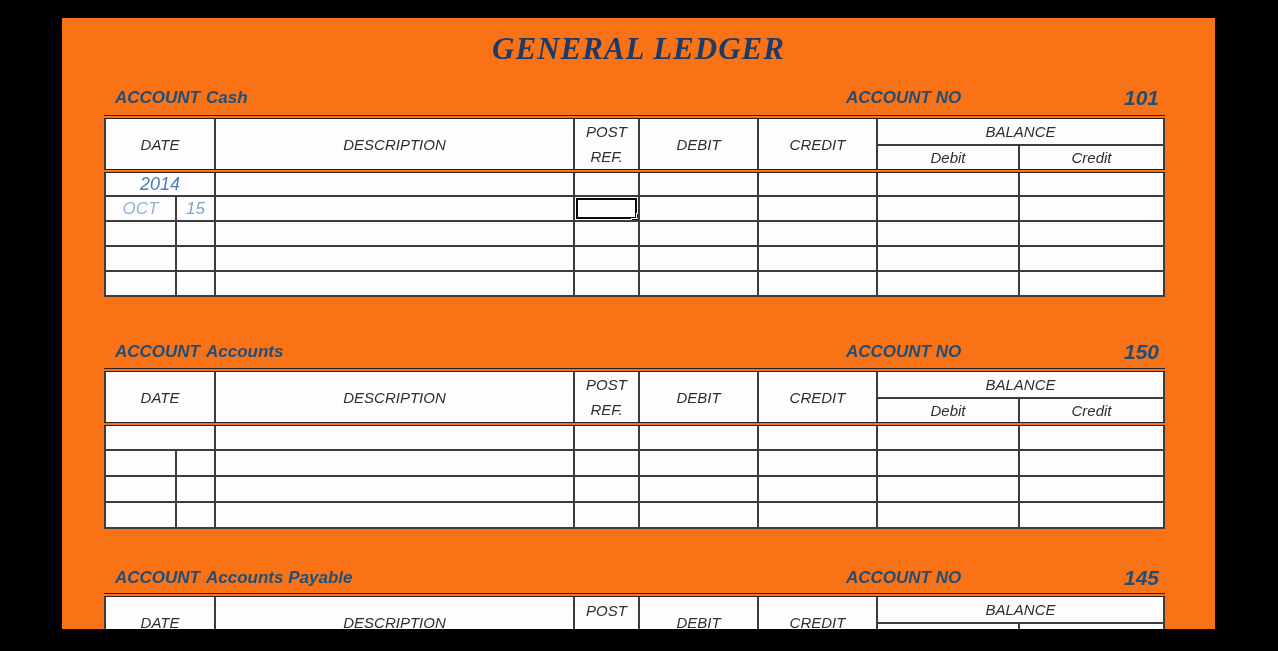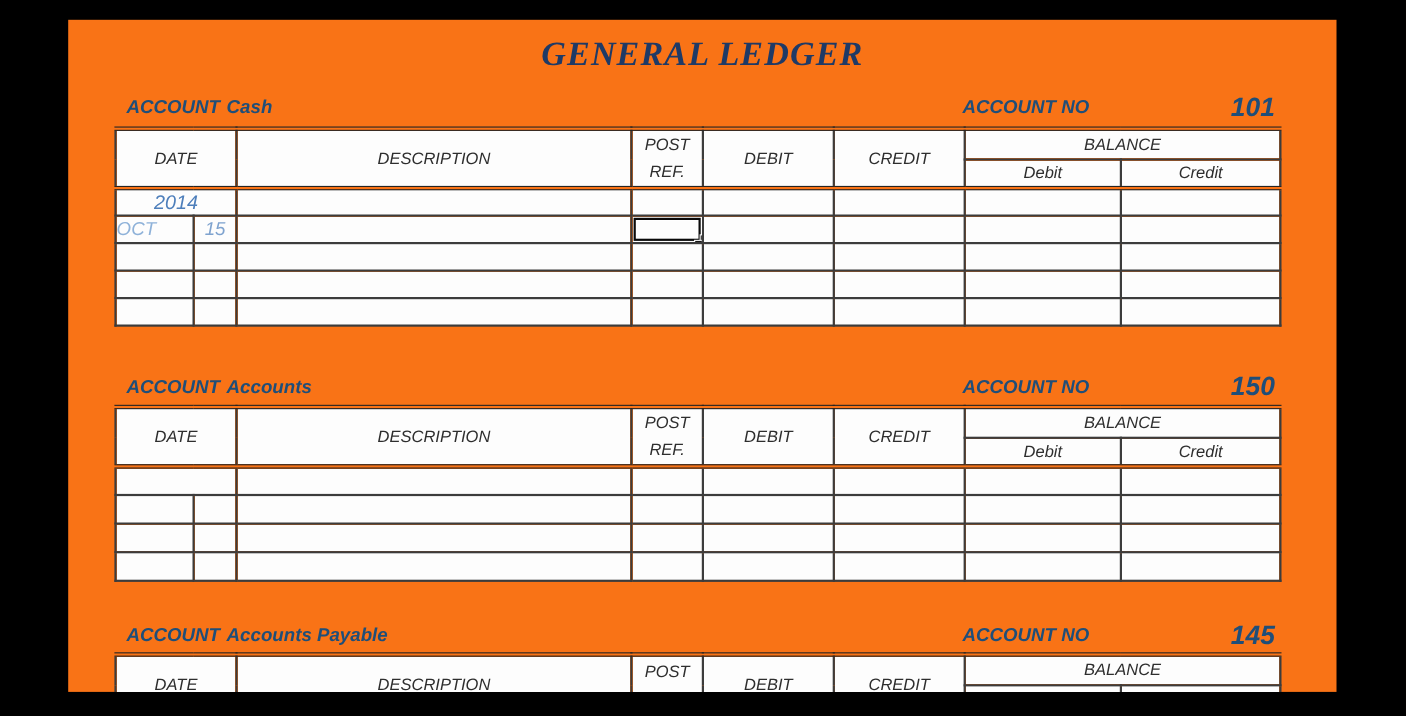--- a/index.html
+++ b/index.html
@@ -17,24 +17,24 @@
     font-family:"Liberation Serif", serif; font-weight:bold; font-size:31px;
     color:#1f3a66; letter-spacing:1px;
   }
   .section-title {
     position:absolute; left:42px; width:1059px; height:24px;
     display:flex; align-items:center;
     font-weight:bold; font-size:17px; color:#1f4e79;
   }
   .st-left { display:flex; gap:6px; padding-left:11px; }
   .st-right {
-    position:absolute; left:771px; right:4px; display:flex;
+    position:absolute; left:742px; right:4px; display:flex;
     justify-content:space-between; align-items:center;
   }
-  .st-number { font-size:24px; }
+  .st-number { font-size:21px; }
   table.ledger {
     position:absolute; left:42px; width:1059px;
     border-collapse:collapse; table-layout:fixed;
     border:2px solid #3c3c3c; border-top:4px double #242424;
   }
   table.ledger th, table.ledger td {
     border:2px solid #3c3c3c; padding:0; overflow:hidden;
   }
   table.ledger thead th {
     font-weight:normal; font-size:15px; color:#2e2e2e; text-align:center;
@@ -43,21 +43,21 @@
   tr.hrow1 { height:28px; }
   tr.hrow2 { height:26px; }
   table.ledger tbody tr:first-child td { border-top:4px double #242424; }
   t1, .t1 tbody tr { height:25px;padding-left:37px; }
   .t2 tbody tr { height:26px; }
   .postref-th div { line-height:25px; }
   td.cell { background:#fdfdfd; }
   td.year-cell {
     text-align:center; font-size:18px; color:#4e7fbb; padding-left:18px;
   }
-  td.month-cell { text-align:left; font-size:17px; color:#8fb2d9; padding-right:3px;margin-left:44px; }
+  td.month-cell { text-align:center; font-size:17px; color:#8fb2d9; padding-right:3px;margin-left:44px; }
   td.day-cell { text-align:center; font-size:17px; color:#7fa3cf; }
   td.selected {
     position:relative;
     box-shadow: inset 0 0 0 4px #ffffff;
     outline:2px solid #0a0a0a; outline-offset:-4px;
   }
   .cursor-cross {
     position:absolute; right:-7px; bottom:-7px; width:13px; height:13px; z-index:5;
     pointer-events:none;
   }

